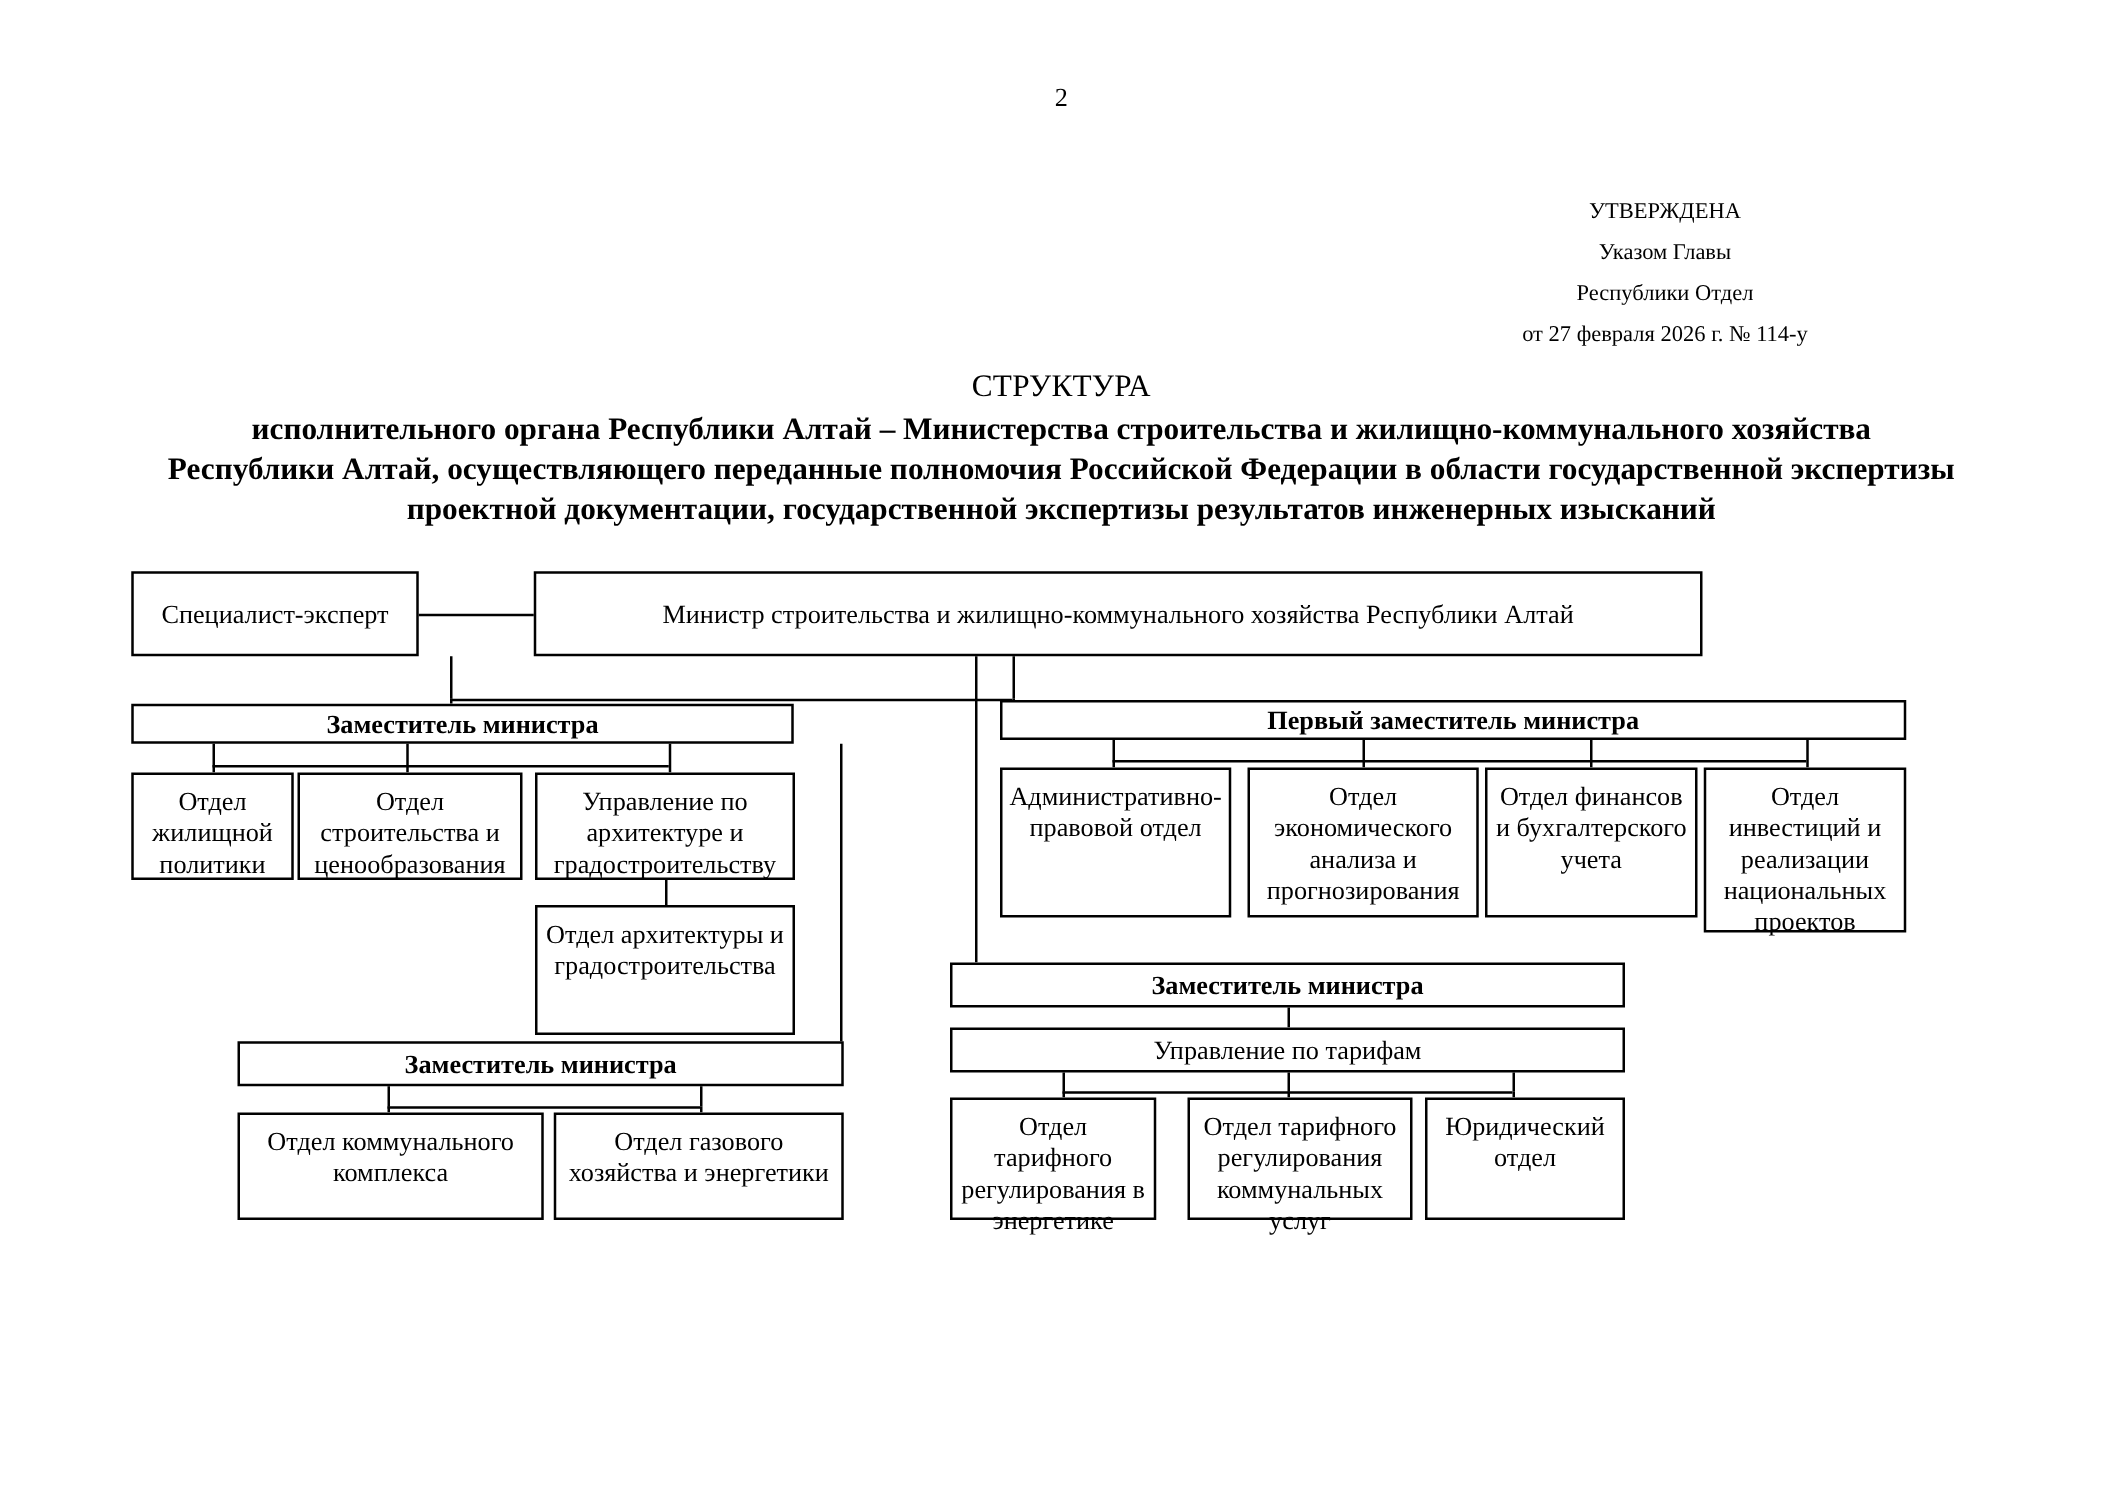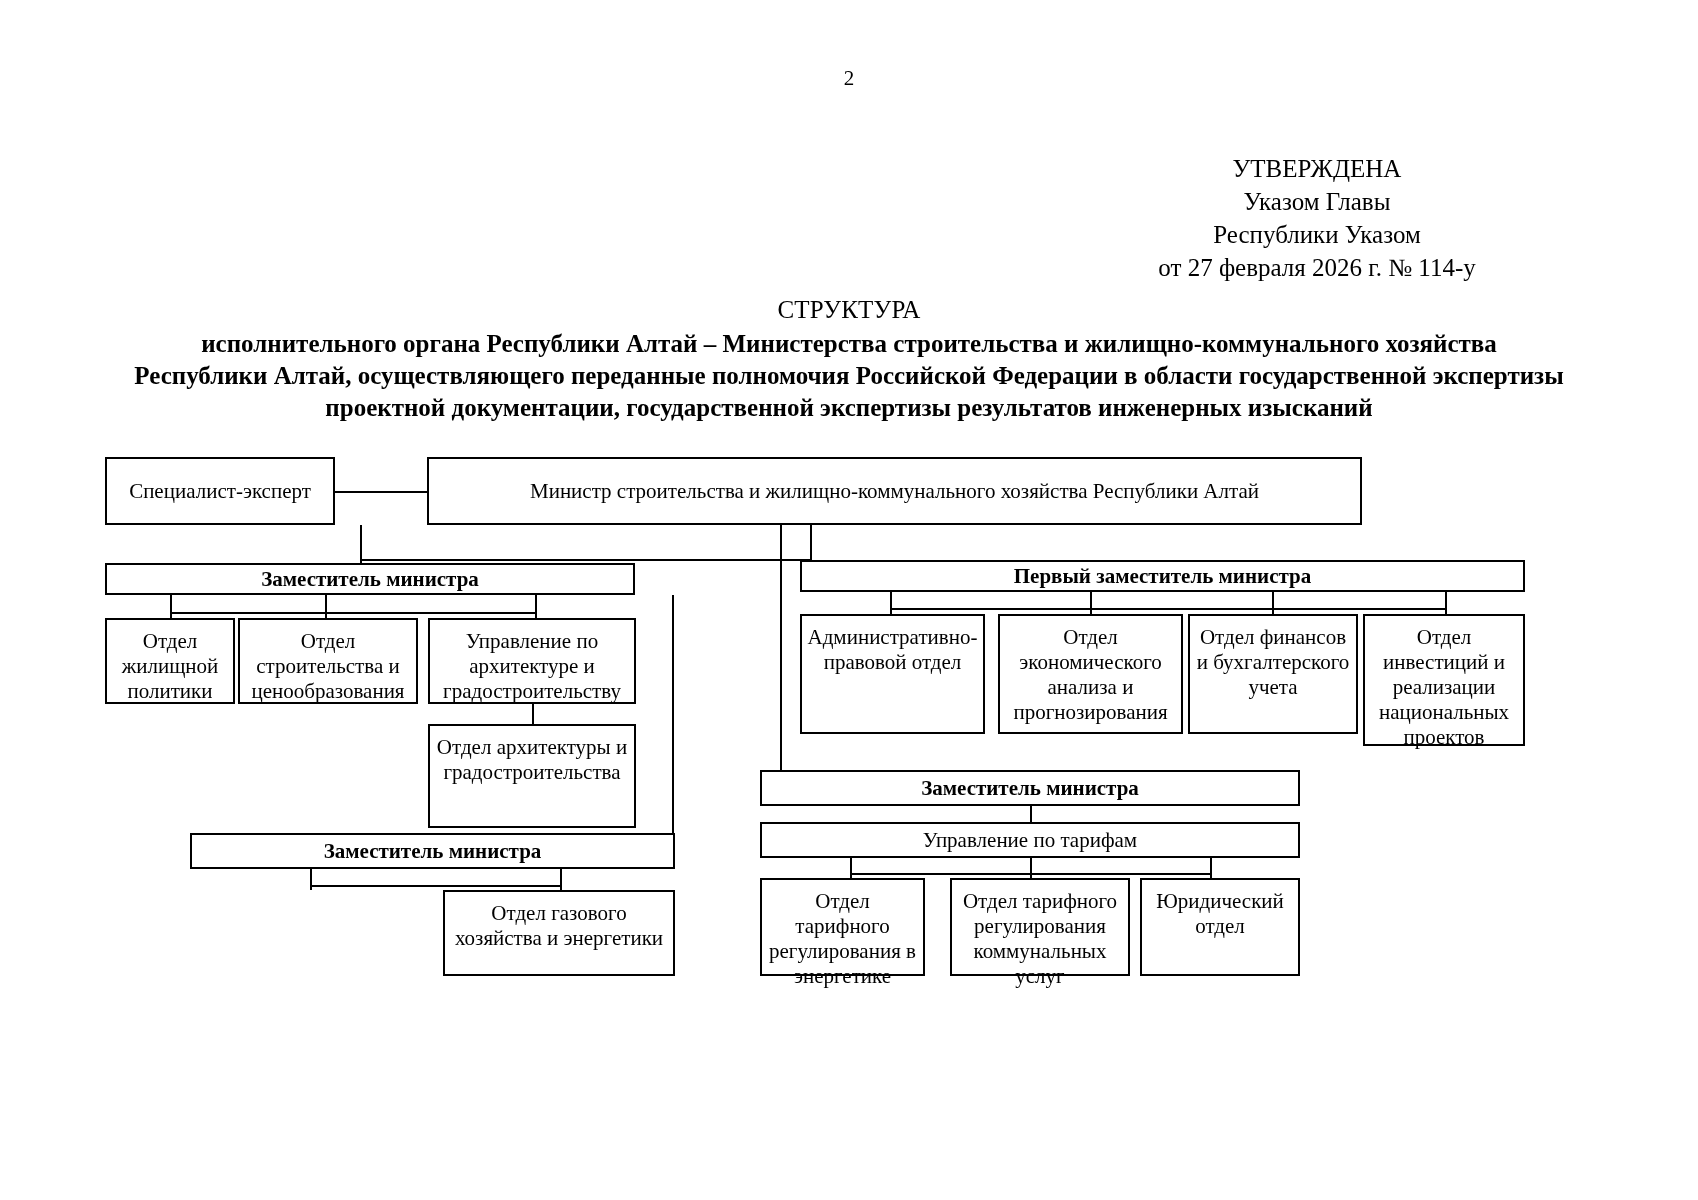--- a/index.html
+++ b/index.html
@@ -23,24 +23,24 @@
   .page-number {
     position: absolute;
     left: 0; right: 0;
     top: 66px;
     text-align: center;
     font-size: 21px;
   }
   
   .approval {
     position: absolute;
-    right: 161px;
+    right: 146px;
     top: 152px;
     text-align: center;
-    font-size: 25px;
+    font-size: 18px;
     line-height: 33px;
     width: 440px;
   }
   .approval div { white-space: nowrap; }
   
   .doc-title {
     position: absolute;
     left: 0; right: 0;
     top: 296px;
     text-align: center;
@@ -86,21 +86,21 @@
 </head>
 <body>
 
 <div class="page">
 
   <div class="page-number">2</div>
 
   <div class="approval">
     <div>УТВЕРЖДЕНА</div>
     <div>Указом Главы</div>
-    <div>Республики Указом</div>
+    <div>Республики Отдел</div>
     <div>от 27 февраля 2026 г. № 114-у</div>
   </div>
 
   <div class="doc-title">
     <div class="kicker">СТРУКТУРА</div>
     <div class="line">исполнительного органа Республики Алтай – Министерства строительства и жилищно-коммунального хозяйства</div>
     <div class="line">Республики Алтай, осуществляющего переданные полномочия Российской Федерации в области государственной экспертизы</div>
     <div class="line">проектной документации, государственной экспертизы результатов инженерных изысканий</div>
   </div>
 
@@ -178,15 +178,16 @@
   <div class="hline" style="left:530px; top:849px; width:144px;"></div>
 
   <div class="box bold" style="left:190px; top:833px; width:485px; height:36px;">Заместитель министра</div>
 
   <div class="hline" style="left:310px; top:885px; width:250px;"></div>
   <div class="vline" style="left:310px; top:869px; height:16px;"></div>
   <div class="vline" style="left:560px; top:869px; height:16px;"></div>
   <div class="vline" style="left:310px; top:885px; height:5px;"></div>
   <div class="vline" style="left:560px; top:885px; height:5px;"></div>
 
+  <div class="box top-align" style="left:190px; top:890px; width:245px; height:86px;">Отдел коммунального комплекса</div>
   <div class="box top-align" style="left:443px; top:890px; width:232px; height:86px;">Отдел газового хозяйства и энергетики</div>
 
 </div>
 
 </body></html>

